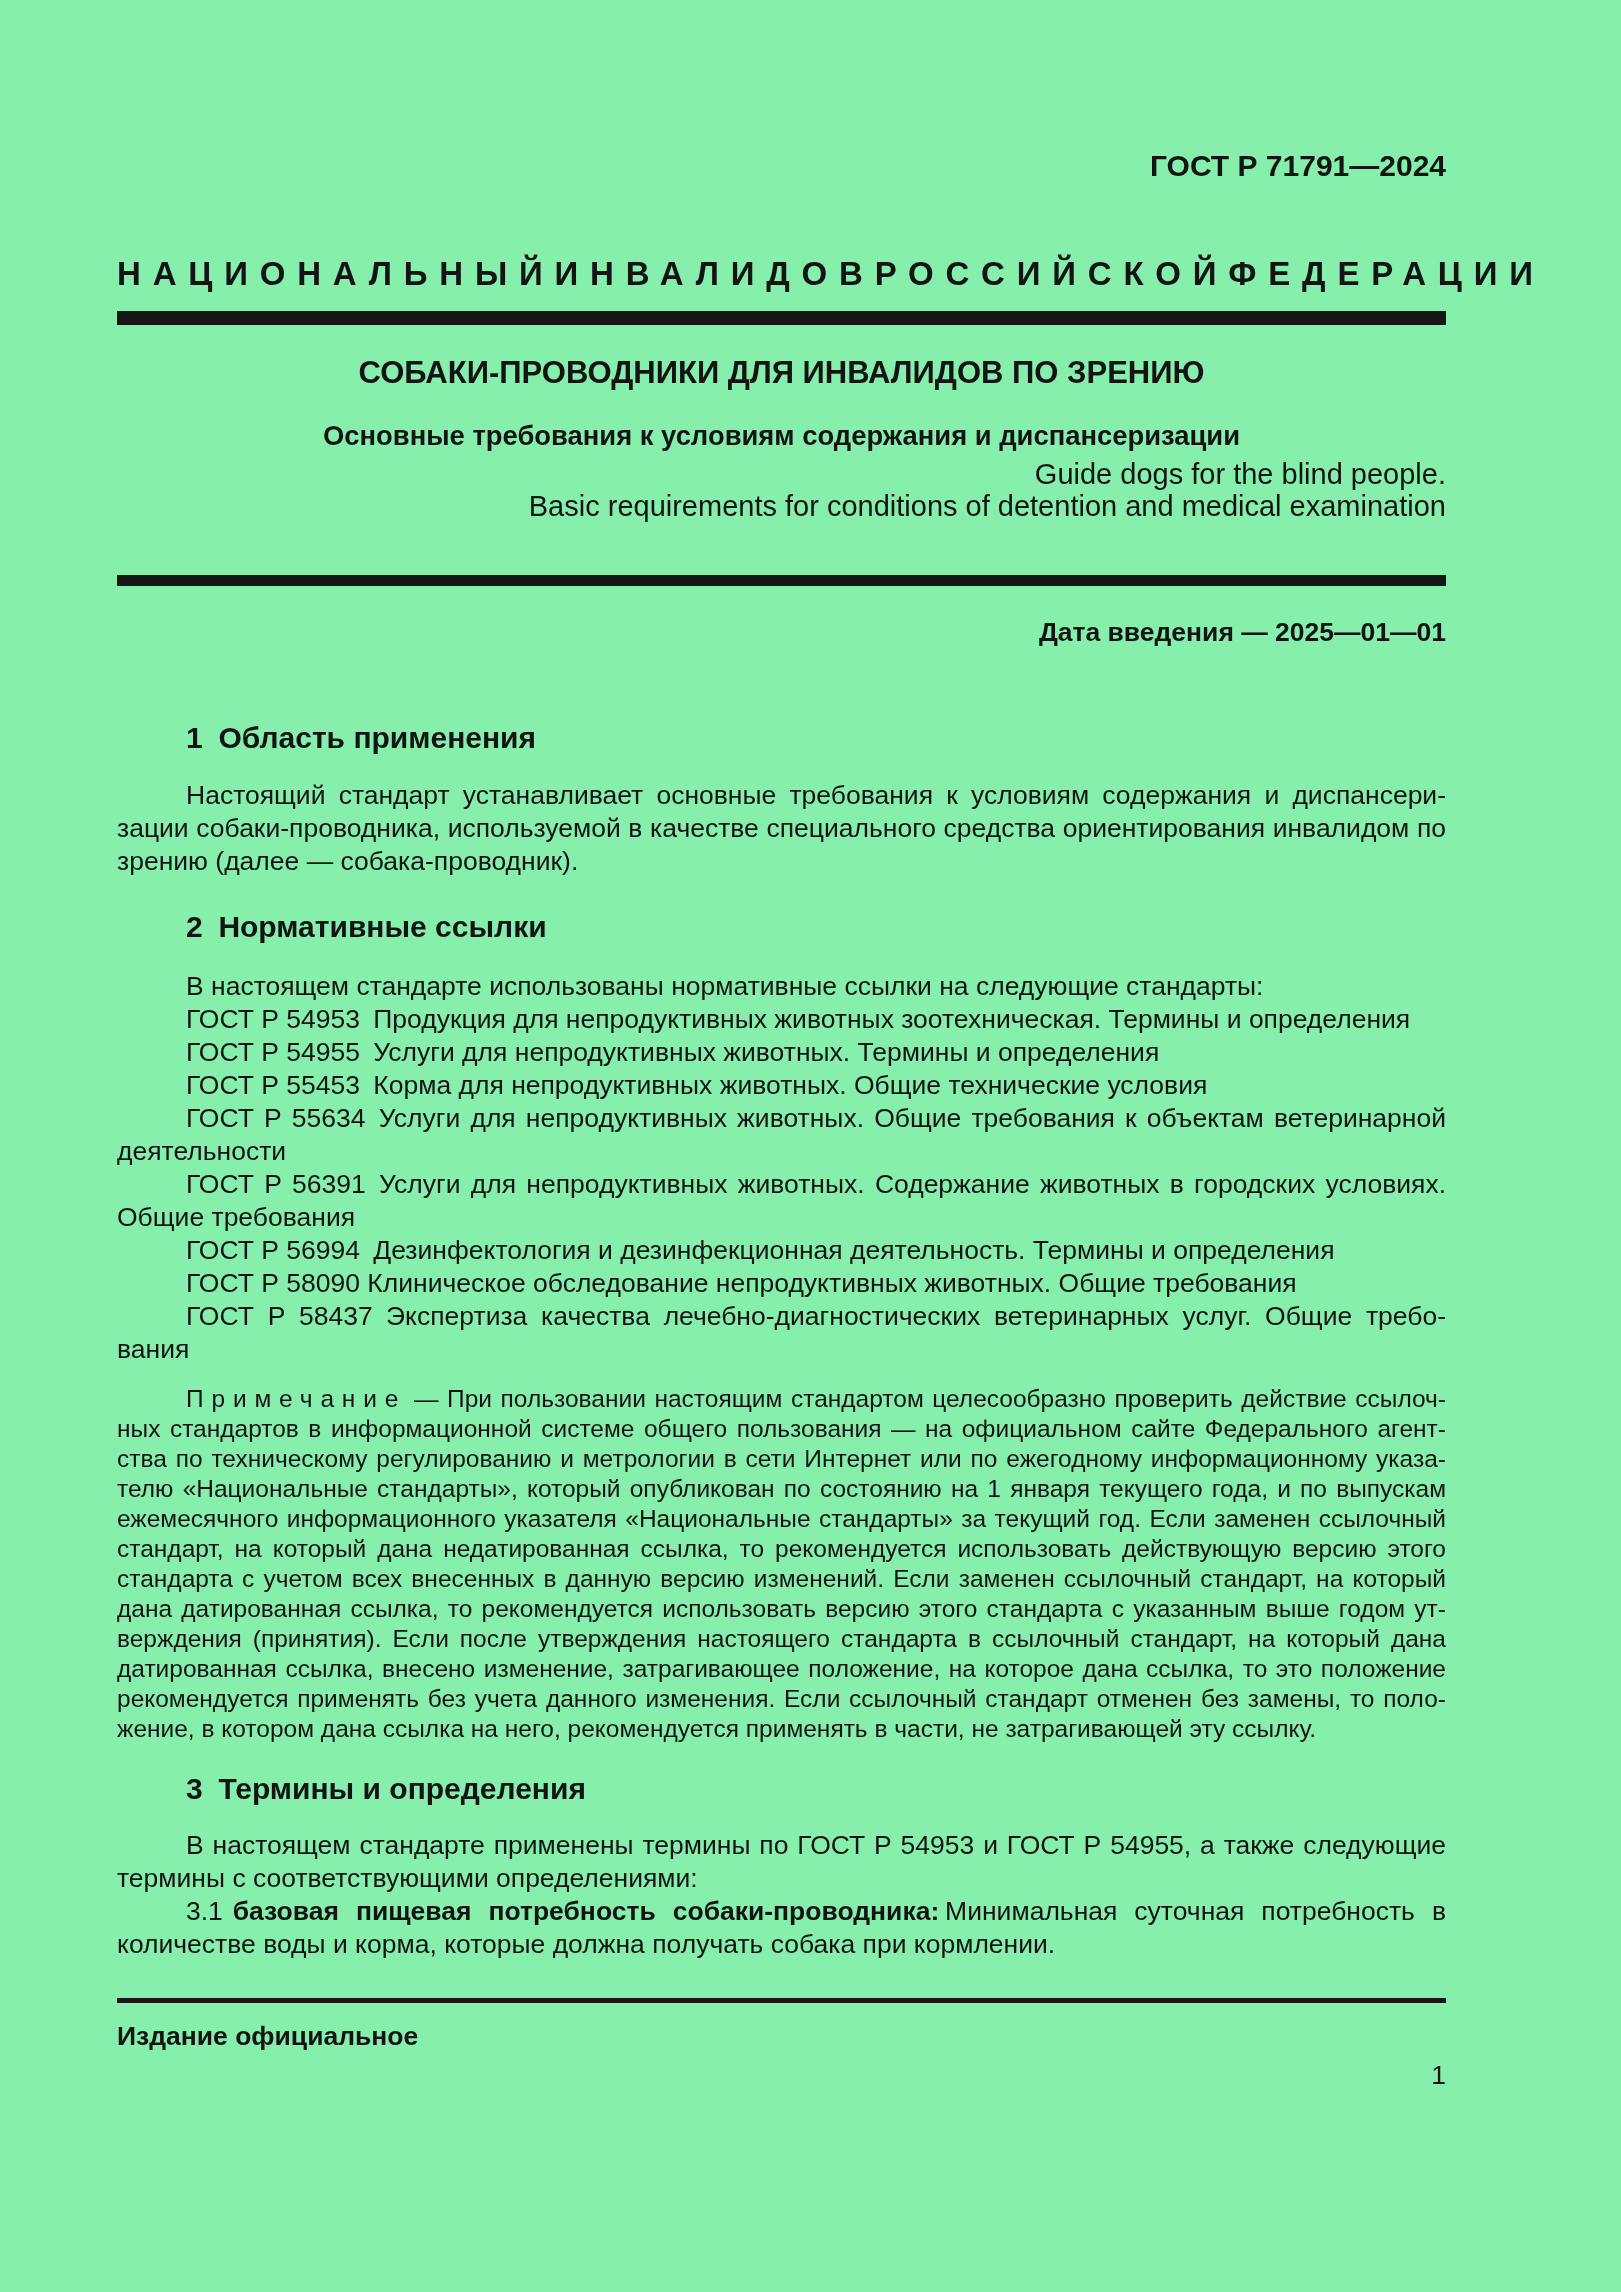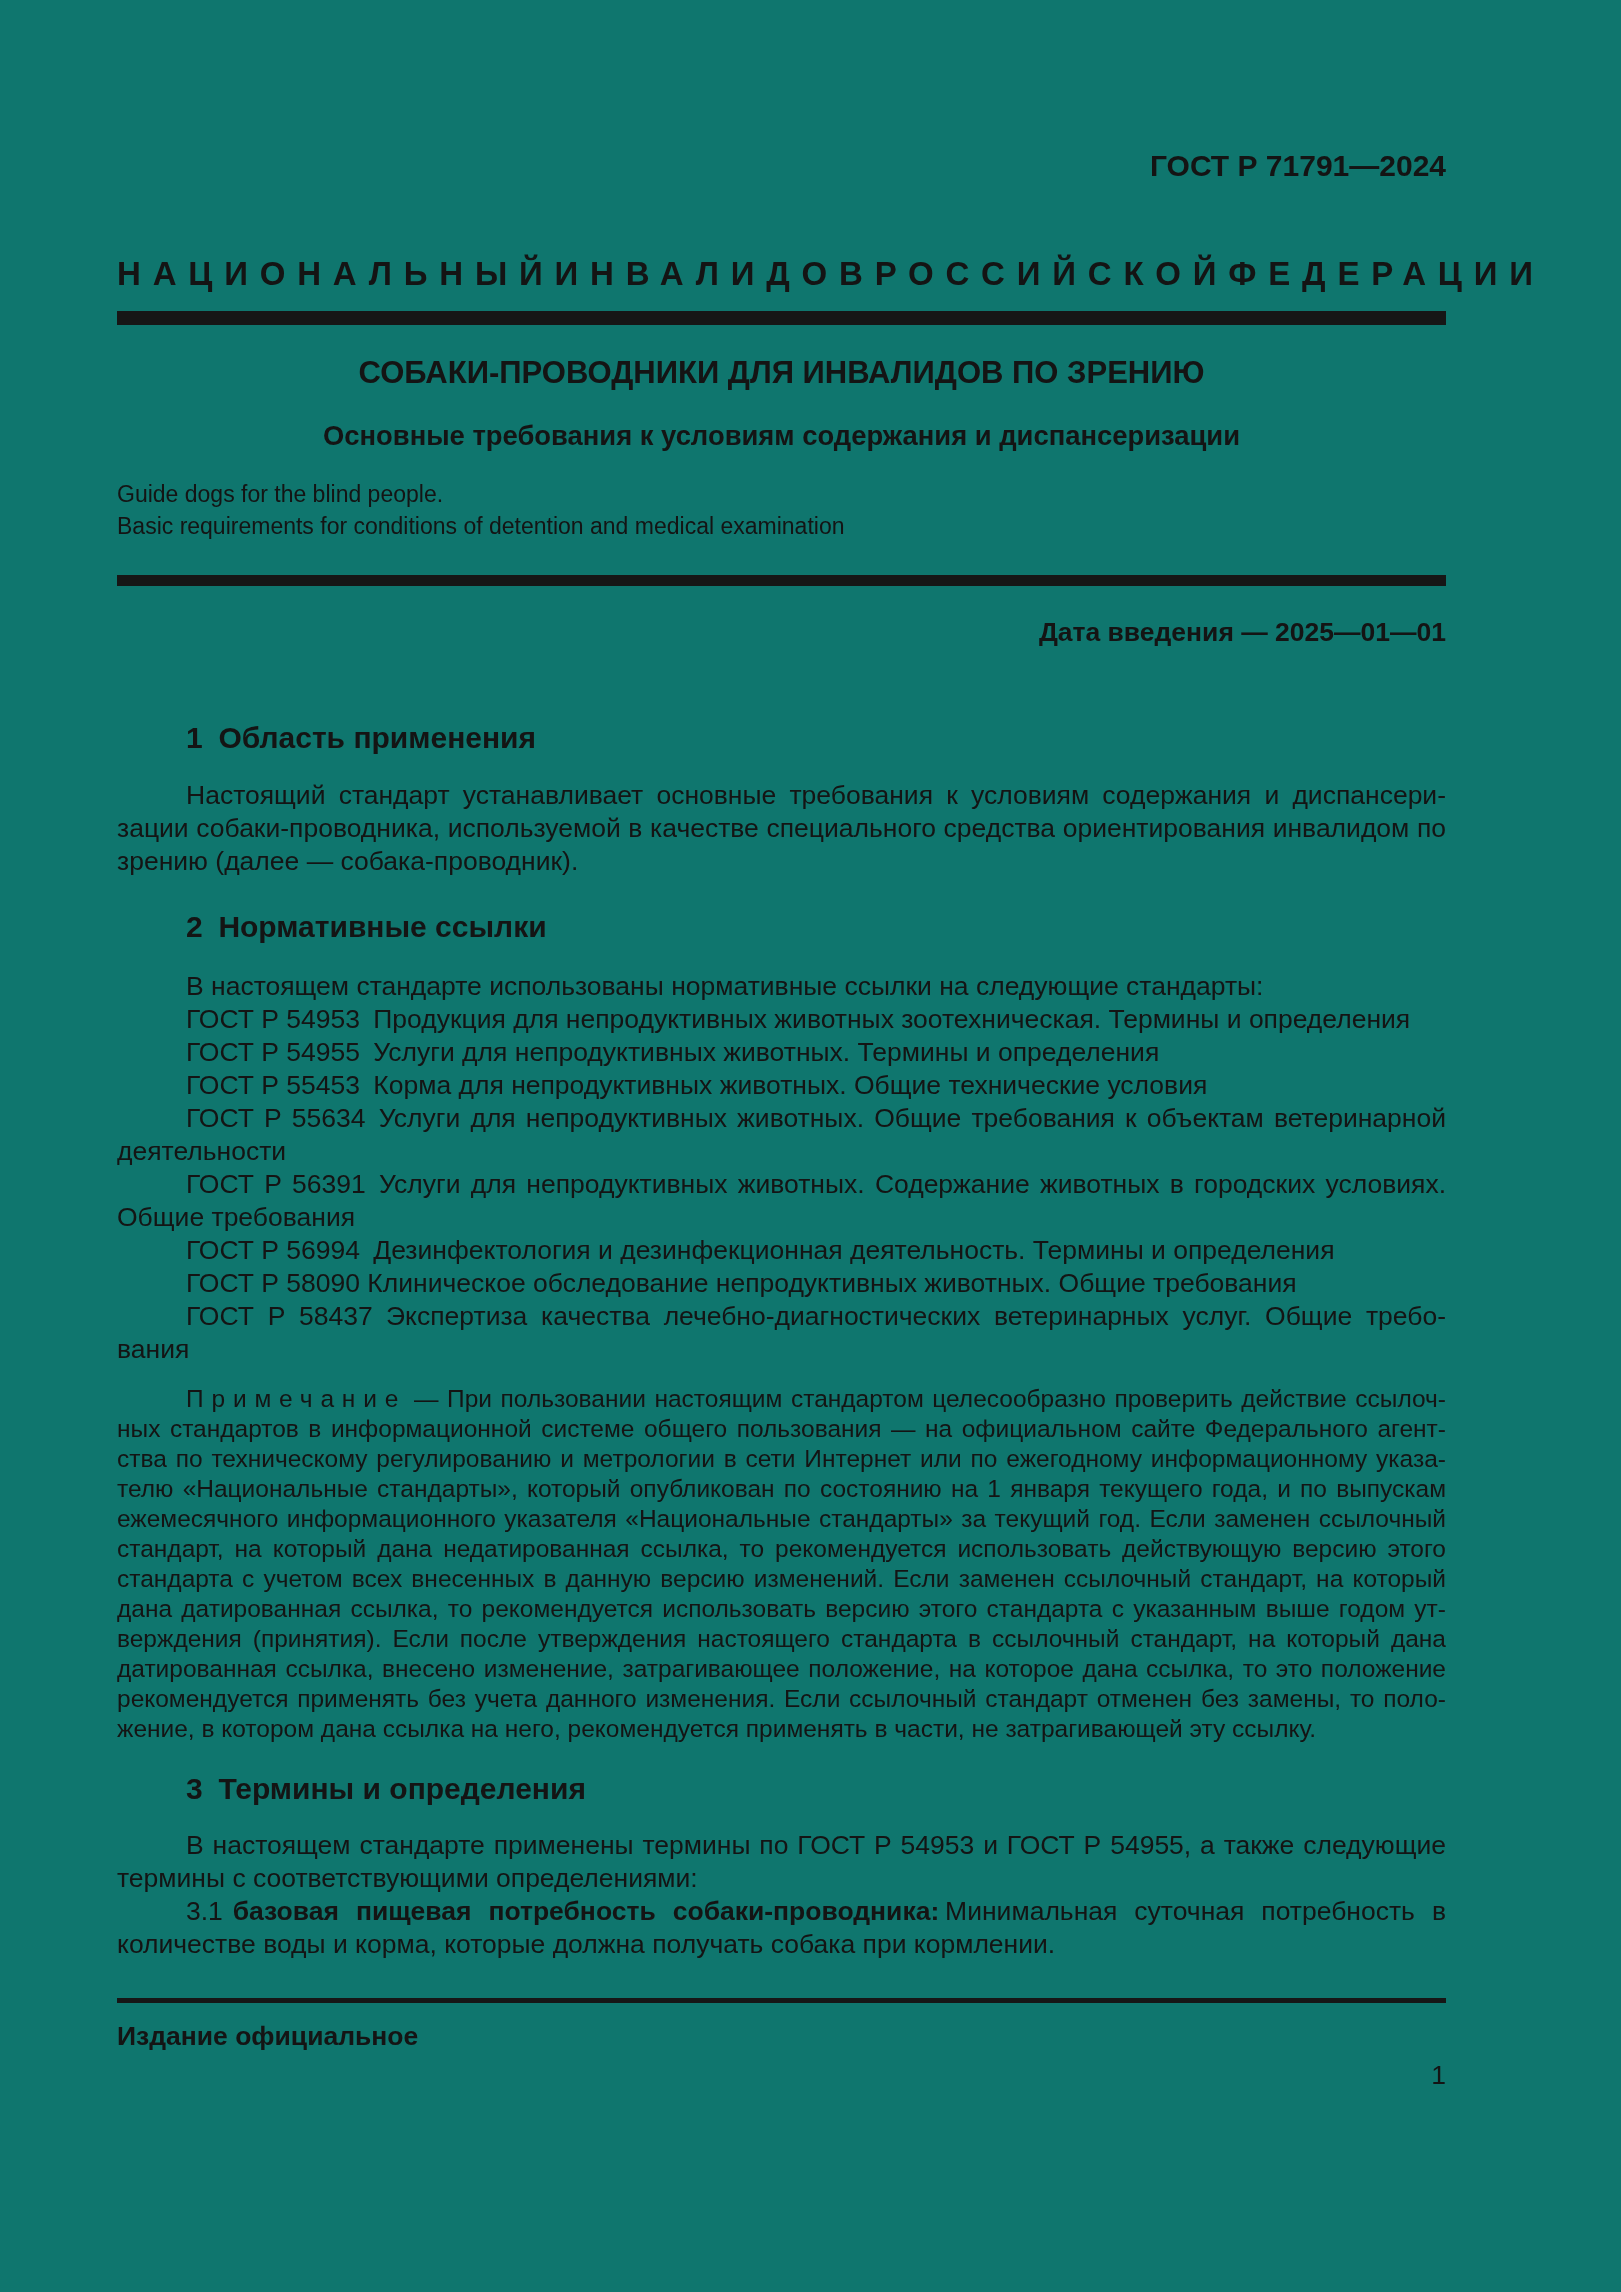--- a/index.html
+++ b/index.html
@@ -4,21 +4,21 @@
 <style>
   html, body {
     margin: 0;
     padding: 0;
     background: #e8e8e8;
   }
   .page {
     position: relative;
     width: 1621px;
     height: 2293px;
-    background: #0f766e;
+    background: #86efac;
     font-family: "Liberation Sans", sans-serif;
     color: #141414;
     overflow: hidden;
   }
   .abs { position: absolute; left: 117px; width: 1329px; }
 
   .doc-number {
     top: 147px;
     font-size: 30px;
     font-weight: bold;
@@ -44,24 +44,24 @@
     font-weight: bold;
     text-align: center;
   }
   .subtitle-ru {
     top: 420px;
     font-size: 27.4px;
     font-weight: bold;
     text-align: center;
   }
   .title-en {
-    top: 478px;
-    font-size: 23px;
+    top: 458px;
+    font-size: 29px;
     line-height: 32px;
-    text-align: left;
+    text-align: right;
   }
   .date {
     top: 617px;
     font-size: 26.5px;
     font-weight: bold;
     text-align: right;
   }
 
   .sec-heading {
     font-size: 30px;

